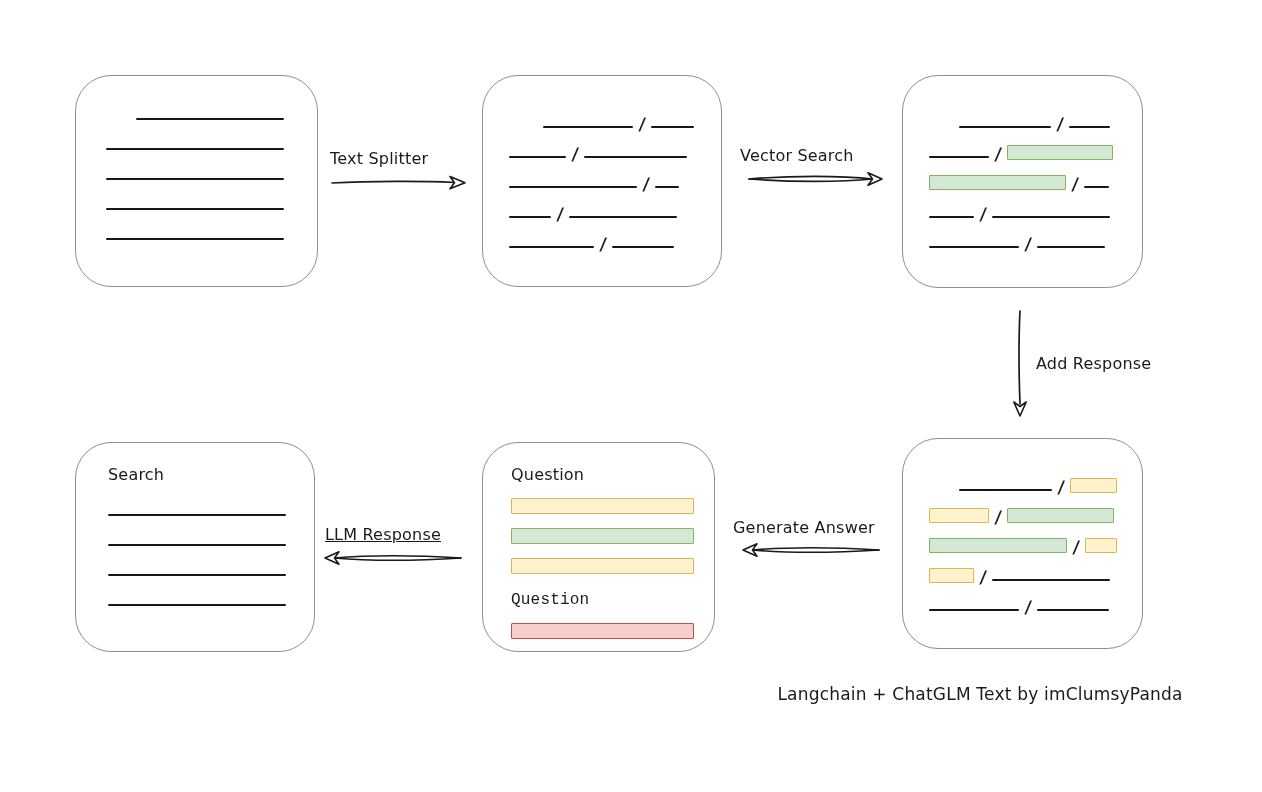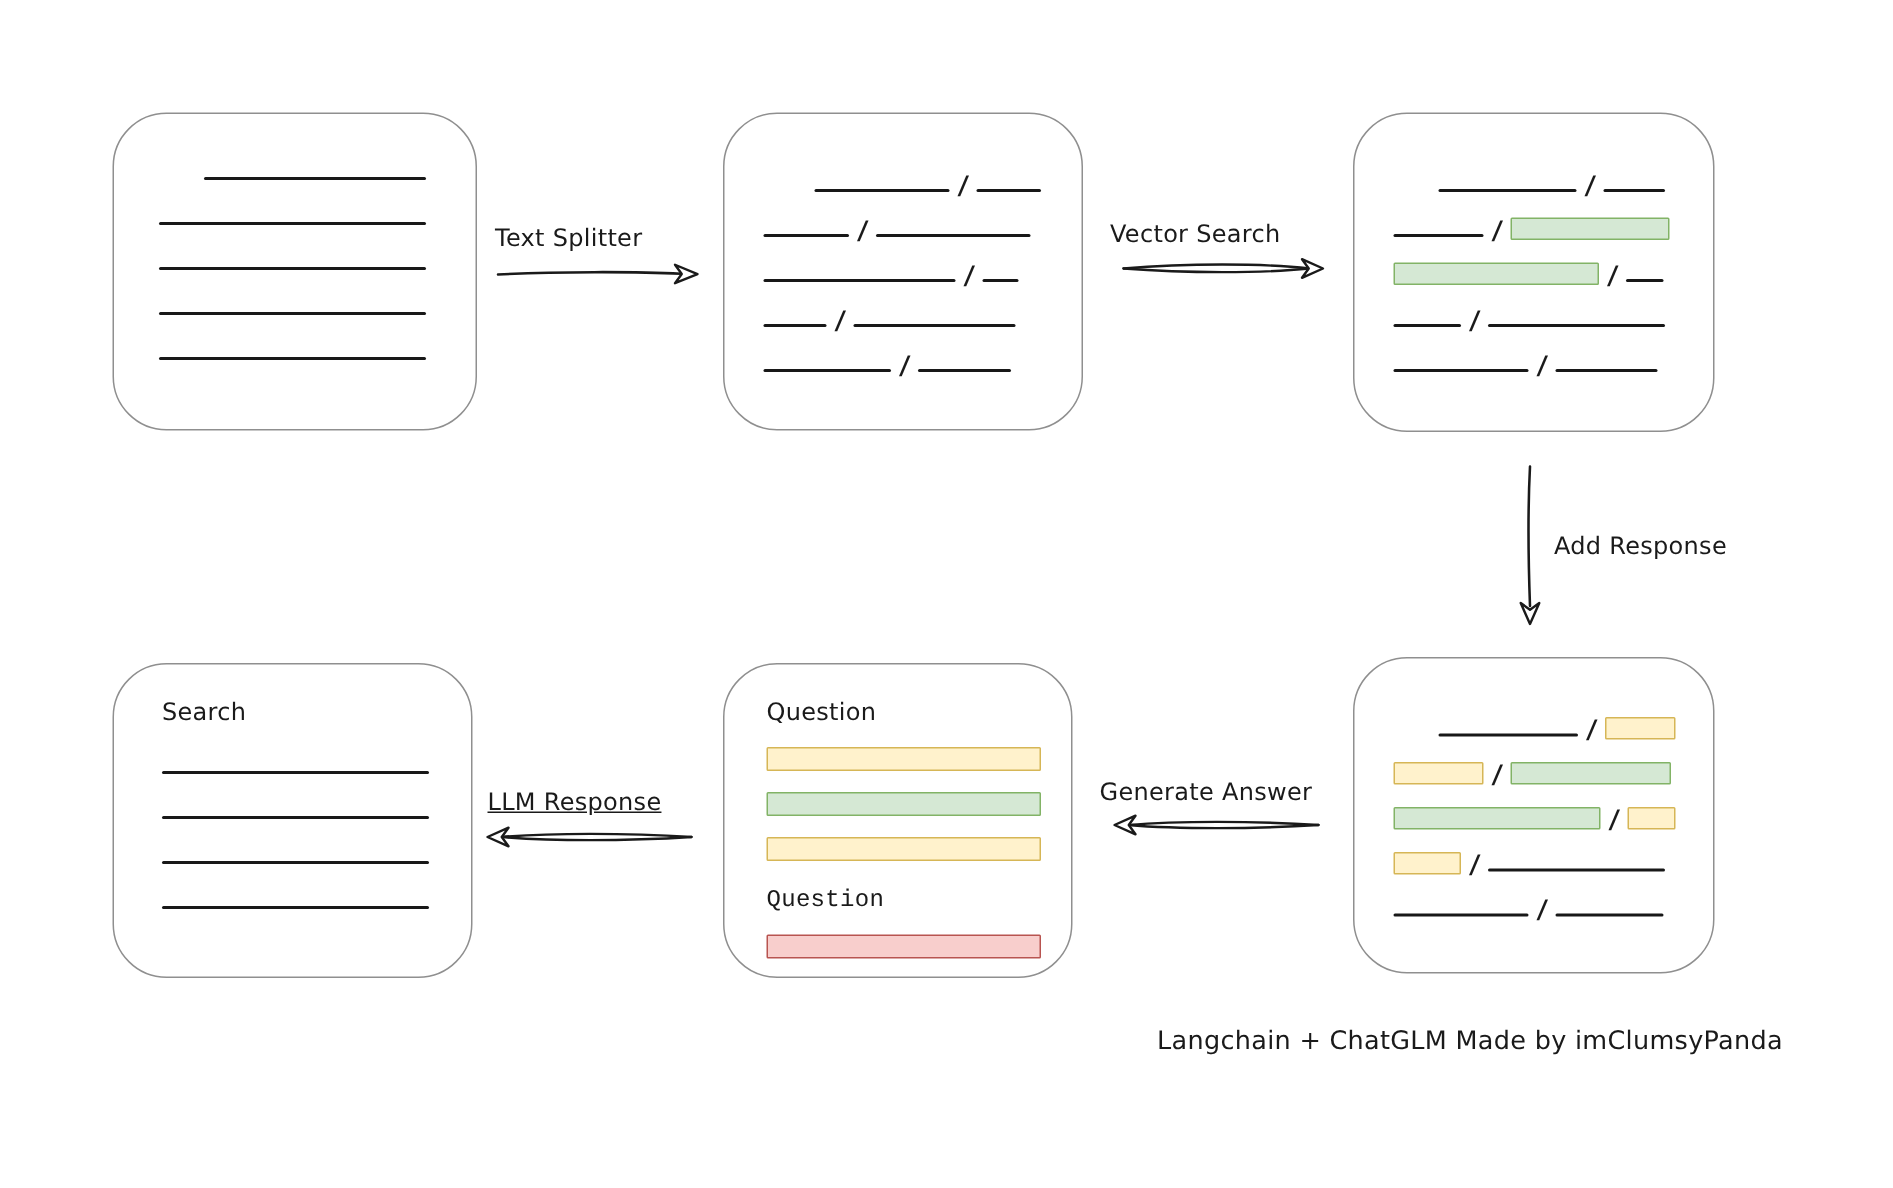--- a/index.html
+++ b/index.html
@@ -212,13 +212,13 @@
       </div>
       <div class="line-row">
         <div class="tline" style="width: 178px;"></div>
       </div>
       <div class="line-row">
         <div class="tline" style="width: 178px;"></div>
       </div>
     </div>
 </div>
 
-<div class="caption">Langchain + ChatGLM Made by imClumsyPanda</div>
+<div class="caption">Langchain + ChatGLM Text by imClumsyPanda</div>
 
 </body></html>

